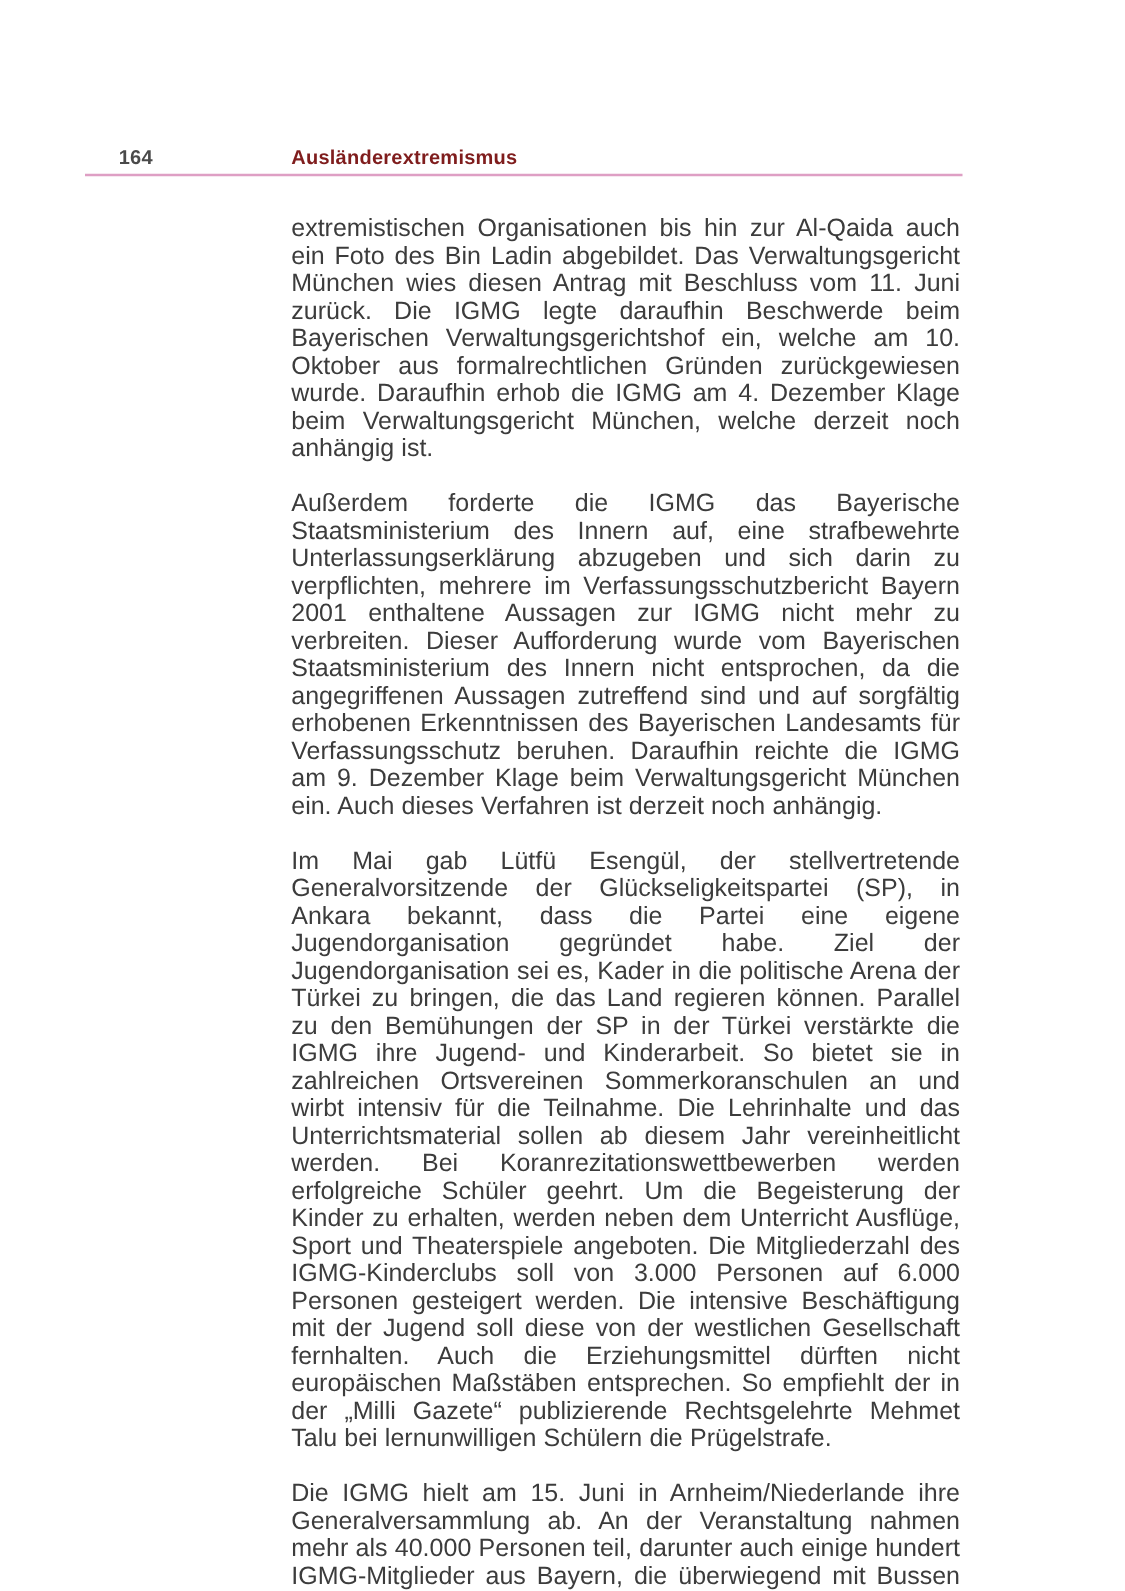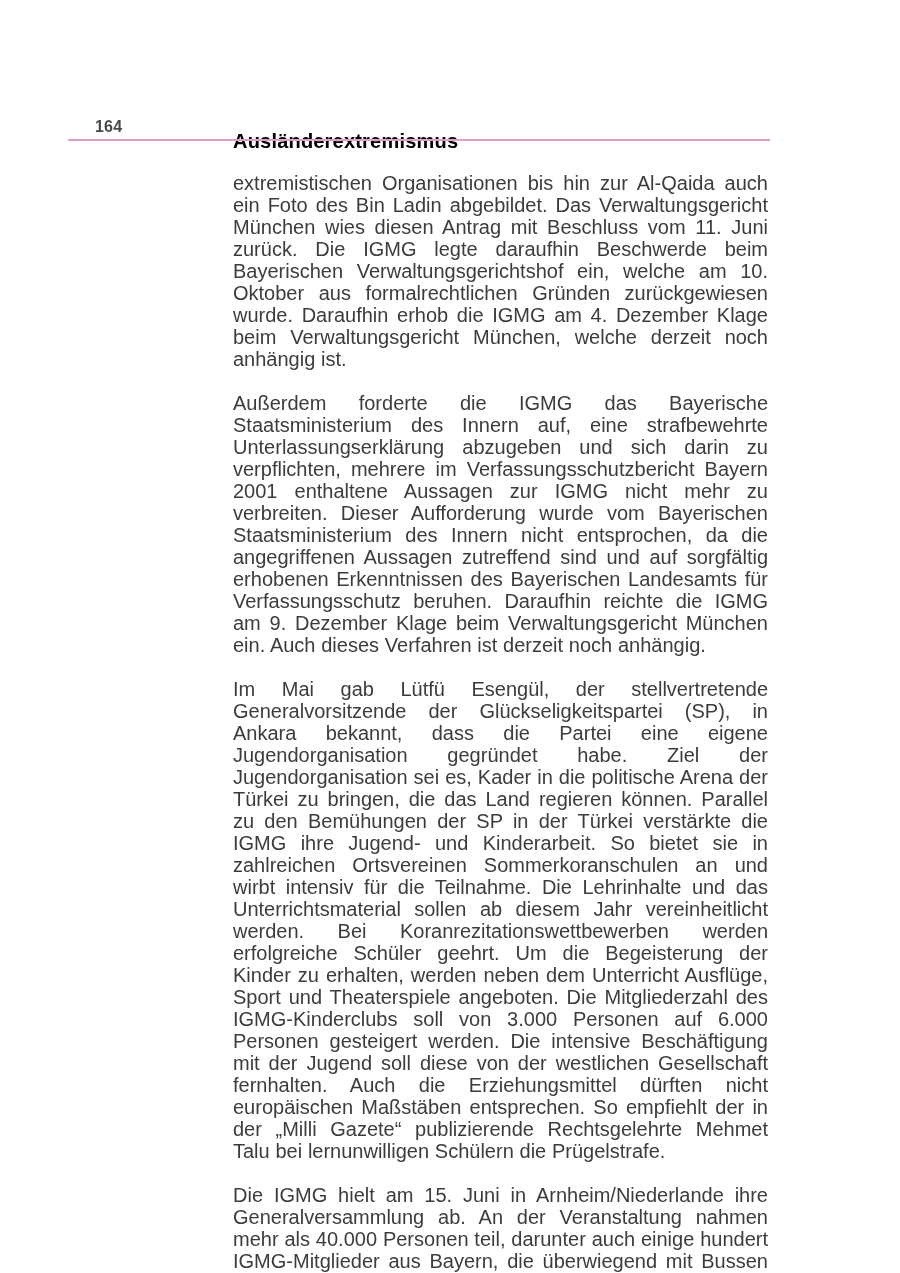--- a/index.html
+++ b/index.html
@@ -20,24 +20,24 @@
     left: 95px;
     top: 118px;
     font-size: 16px;
     font-weight: bold;
     color: #4a4a4a;
     letter-spacing: 0.2px;
   }
   .header-title {
     position: absolute;
     left: 233px;
-    top: 130px;
-    font-size: 20px;
+    top: 118px;
+    font-size: 16px;
     font-weight: bold;
-    color: #000000;
+    color: #7f1d1d;
     letter-spacing: 0.2px;
   }
   .header-rule {
     position: absolute;
     left: 68px;
     top: 139px;
     width: 702px;
     height: 2px;
     background: #de9fc4;
   }

